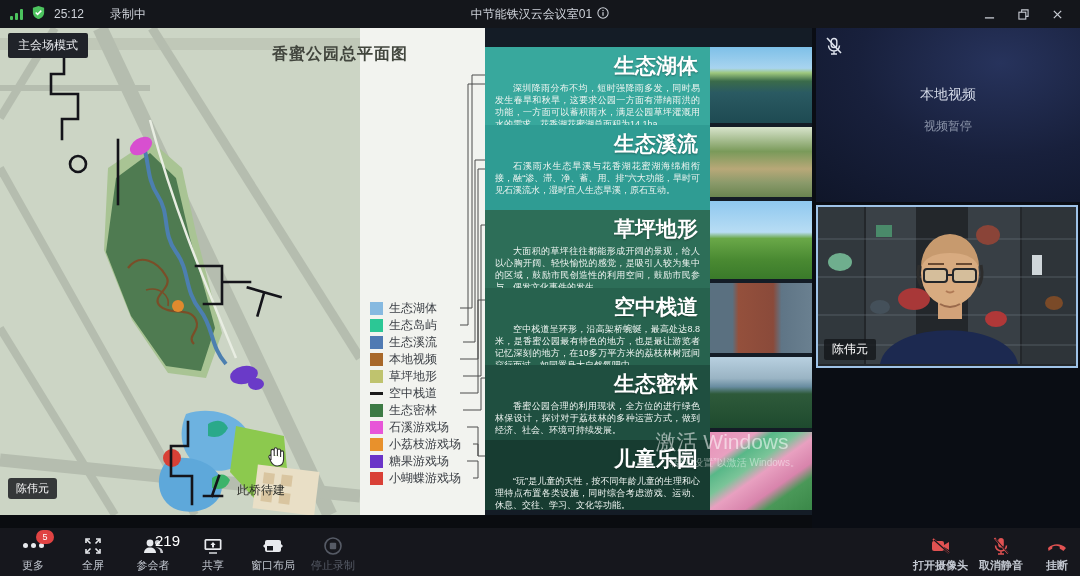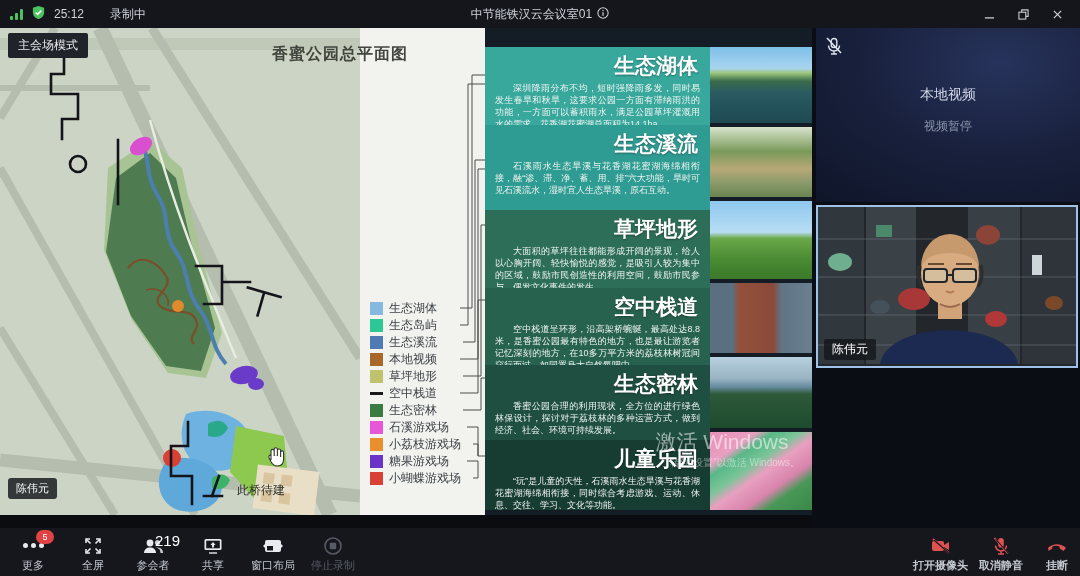--- a/index.html
+++ b/index.html
@@ -286,21 +286,21 @@
         <div class="sec" style="height: 77px; background-color: rgb(39, 98, 78);">
           <div class="sec-title">空中栈道</div>
           <div class="sec-desc">空中栈道呈环形，沿高架桥蜿蜒，最高处达8.8米，是香蜜公园最有特色的地方，也是最让游览者记忆深刻的地方，在10多万平方米的荔枝林树冠间穿行而过，如同置身大自然氧吧中。</div>
         </div>
         <div class="sec" style="height: 75px; background-color: rgb(31, 79, 64);">
           <div class="sec-title">生态密林</div>
           <div class="sec-desc">香蜜公园合理的利用现状，全方位的进行绿色林保设计，探讨对于荔枝林的多种运营方式，做到经济、社会、环境可持续发展。</div>
         </div>
         <div class="sec" style="height: 70px; background-color: rgb(23, 60, 49);">
           <div class="sec-title">儿童乐园</div>
-          <div class="sec-desc">“玩”是儿童的天性，石溪雨水生态旱溪与花香湖花蜜湖海绵相衔接，同时综合考虑游戏、运动、休息、交往、学习、文化等功能。</div>
+          <div class="sec-desc">“玩”是儿童的天性，按不同年龄儿童的生理和心理特点布置各类设施，同时综合考虑游戏、运动、休息、交往、学习、文化等功能。</div>
         </div>
       </div>
 
       <div class="photos">
         <div class="photo p1" style="top:0;height:76px"></div>
         <div class="photo p2" style="top:80px;height:70px"></div>
         <div class="photo p3" style="top:154px;height:78px"></div>
         <div class="photo p4" style="top:236px;height:70px"></div>
         <div class="photo p5" style="top:310px;height:71px"></div>
         <div class="photo p6" style="top:385px;height:78px"></div>

